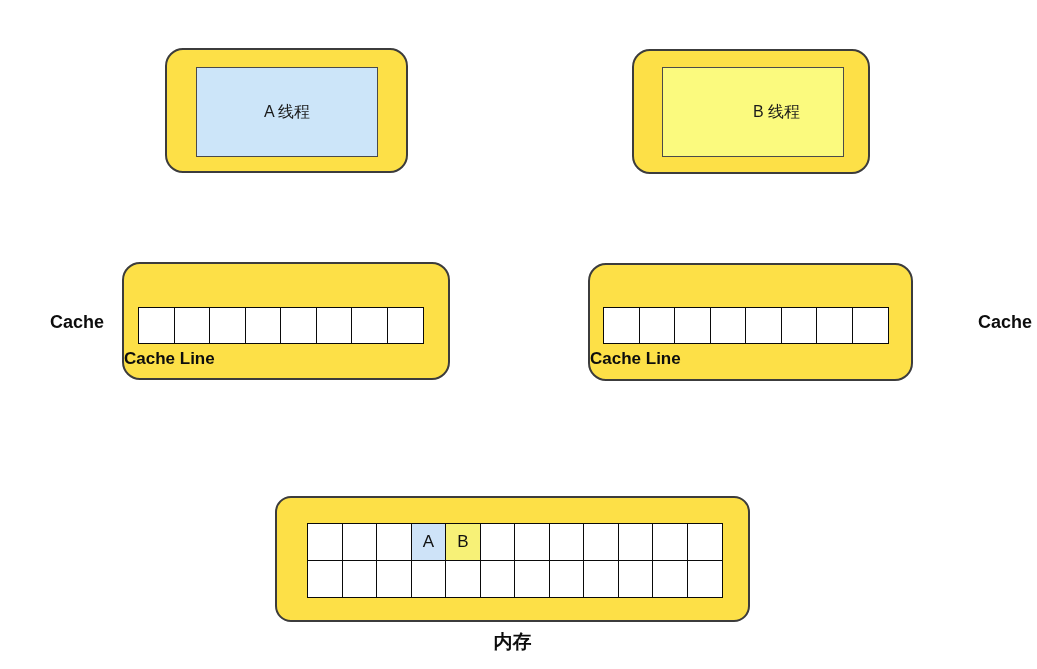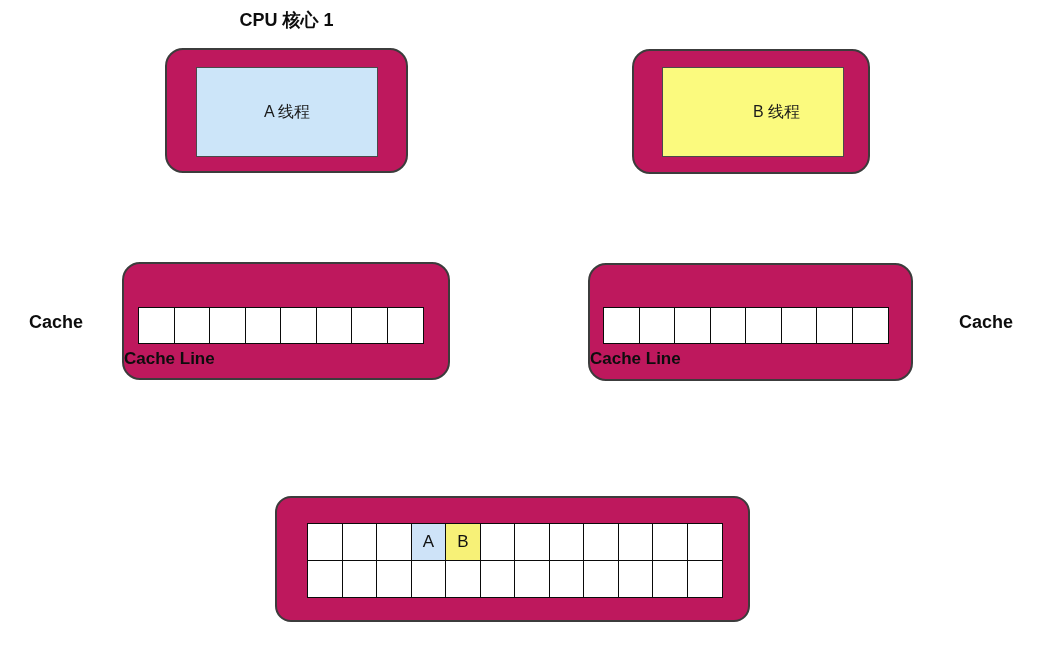--- a/index.html
+++ b/index.html
@@ -1,21 +1,21 @@
 <!DOCTYPE html>
 <html><head>
 <meta charset="utf-8">
 <style>
   html, body { margin:0; padding:0; background:#ffffff; }
   body { font-family:"Liberation Sans", sans-serif; }
   .canvas { position:relative; width:1037px; height:669px; background:#ffffff; overflow:hidden; }
 
   .rounded {
     position:absolute;
-    background:#be185d;
+    background:#fde047;
     border:2px solid #3c3c3c;
     border-radius:18px;
     box-sizing:border-box;
   }
 
   .block-title {
     position:absolute;
     font-weight:bold;
     font-size:18px;
     color:#0d0d0d;
@@ -32,21 +32,21 @@
     justify-content:center;
     font-size:16px;
     color:#1a1a1a;
   }
 
   .side-label {
     position:absolute;
     font-weight:bold;
     font-size:18px;
     color:#0d0d0d;
-    text-align:center;
+    text-align:right;
     line-height:22px;
   }
 
   .cells-row { display:flex; }
   .cells-row.abs { position:absolute; }
 
   .cell {
     width:37px;
     height:37px;
     background:#ffffff;
@@ -80,21 +80,20 @@
     font-weight:bold;
     font-size:19px;
     color:#0d0d0d;
   }
 </style>
 </head>
 <body>
 
 <div class="canvas">
 
-  <div class="block-title" style="left:165px; top:9px; width:243px;">CPU 核心 1</div>
   <div class="rounded" style="left:165px; top:48px; width:243px; height:125px;">
     <div class="thread-box" style="left: 29px; top: 17px; width: 182px; height: 90px; background: rgb(204, 229, 249);">
       <span>A 线程</span>
     </div>
   </div>
 
   <div class="rounded" style="left:632px; top:49px; width:238px; height:125px;">
     <div class="thread-box" style="left: 28px; top: 16px; width: 182px; height: 90px; background: rgb(251, 250, 126); padding-left: 47px;">
       <span>B 线程</span>
     </div>
@@ -155,14 +154,15 @@
           <div class="cell"></div>
           <div class="cell"></div>
           <div class="cell"></div>
           <div class="cell"></div>
           <div class="cell"></div>
           <div class="cell"></div>
           <div class="cell"></div>
         </div>
       </div>
   </div>
+  <div class="memory-label" style="left:275px; top:629px; width:475px;">内存</div>
 
 </div>
 
 </body></html>

